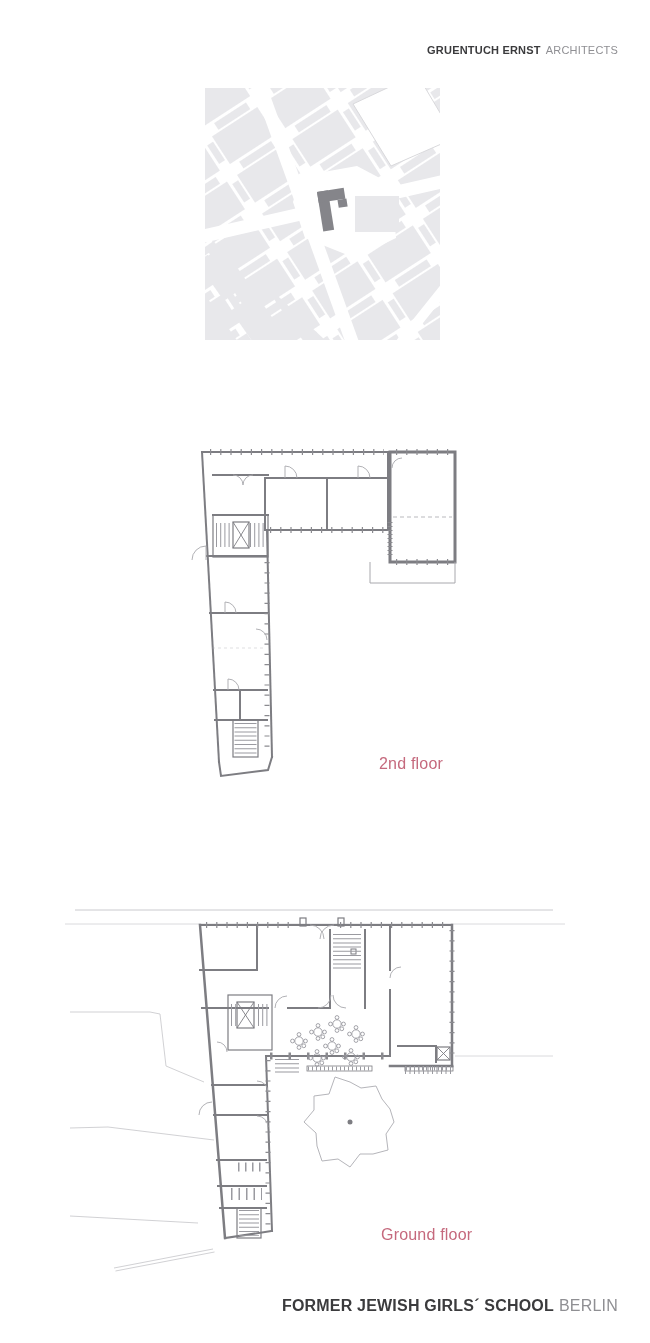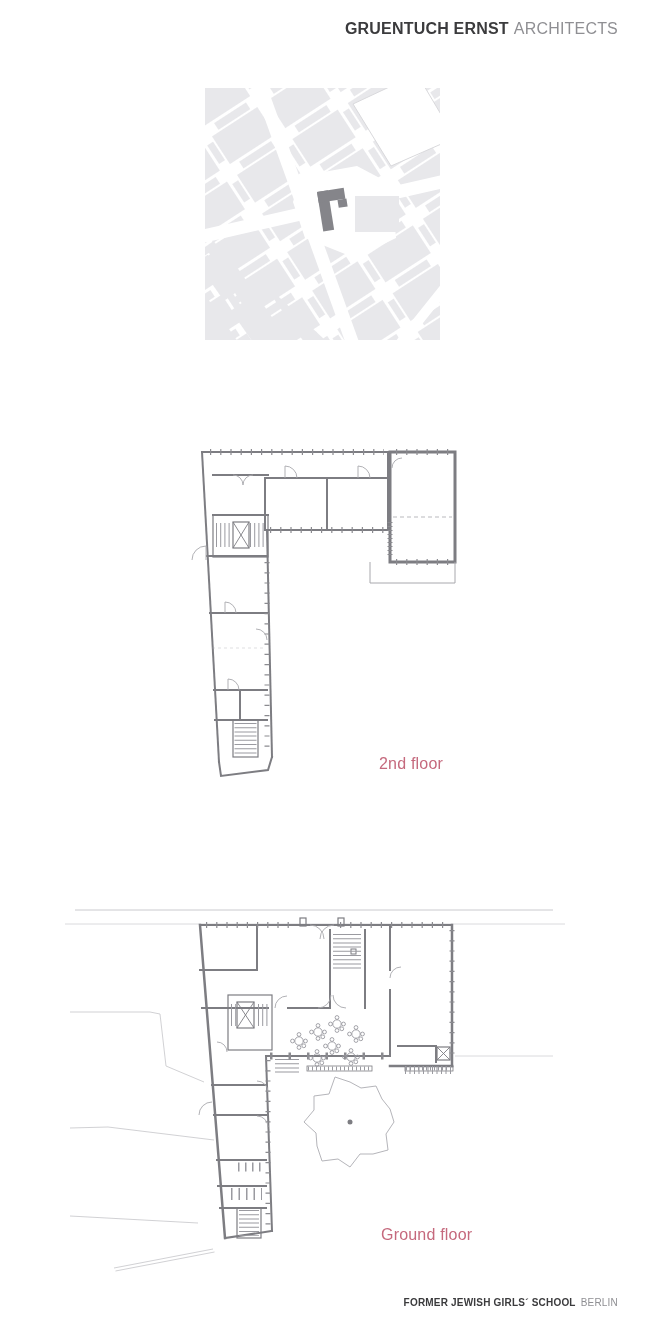--- a/index.html
+++ b/index.html
@@ -2,29 +2,29 @@
 <html style="--background: #ffffff; --brand_dark: #3b3b3d; --brand_light: #8f8f93; --accent_pink: #c5697d; --wall_gray: #7d7d82; --thin_gray: #a8a8ad; --tick_gray: #8b8b90; --comb_gray: #9a9aa0; --context_gray: #cccccf; --map_block: #e8e8eb; --map_highlight: #85858a; --tree_gray: #b5b5ba;"><head>
 <meta charset="utf-8">
 <style>
   html,body{margin:0;padding:0;}
   body{
     width:650px;height:1343px;position:relative;overflow:hidden;
     background:var(--background,#ffffff);
     font-family:"Liberation Sans",sans-serif;
   }
   .brand{
-    position:absolute;top:20px;right:32px;white-space:nowrap;
-    font-size:16px;font-weight:700;letter-spacing:.2px;color:var(--brand_dark,#3b3b3d);text-align:center;
+    position:absolute;top:44px;right:32px;white-space:nowrap;
+    font-size:11px;font-weight:700;letter-spacing:.2px;color:var(--brand_dark,#3b3b3d);text-align:center;
   }
   .brand .light, .footer .light{
     font-weight:400;color:var(--brand_light,#8f8f93);margin-left:5px;
   }
   .footer{
     position:absolute;top:1297px;right:32px;white-space:nowrap;
-    font-size:10px;font-weight:700;letter-spacing:.2px;color:var(--brand_dark,#3b3b3d);margin-left:24px;
+    font-size:16px;font-weight:700;letter-spacing:.2px;color:var(--brand_dark,#3b3b3d);margin-left:24px;
   }
   .fig{position:absolute;}
   #site-map{left:205px;top:88px;width:235px;height:252px;}
   #plan-2nd{left:150px;top:443px;width:312px;height:340px;}
   #plan-ground{left:65px;top:900px;width:500px;height:390px;}
   .plan-label{
     position:absolute;font-size:16px;letter-spacing:.2px;
     color:var(--accent_pink,#c5697d);white-space:nowrap;
   }
   #label-2nd{left:379px;top:755px;}

